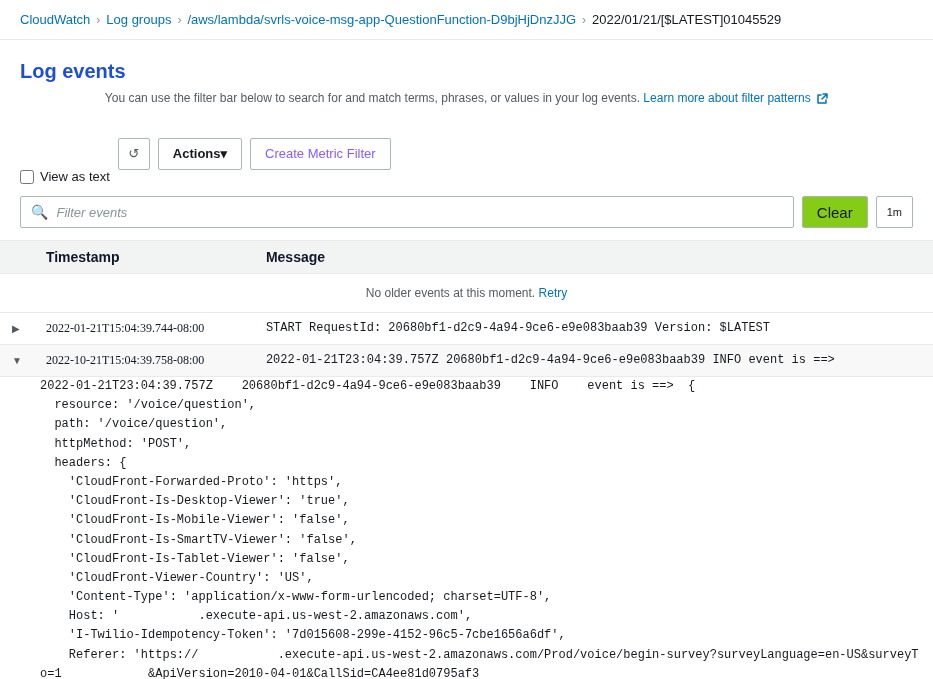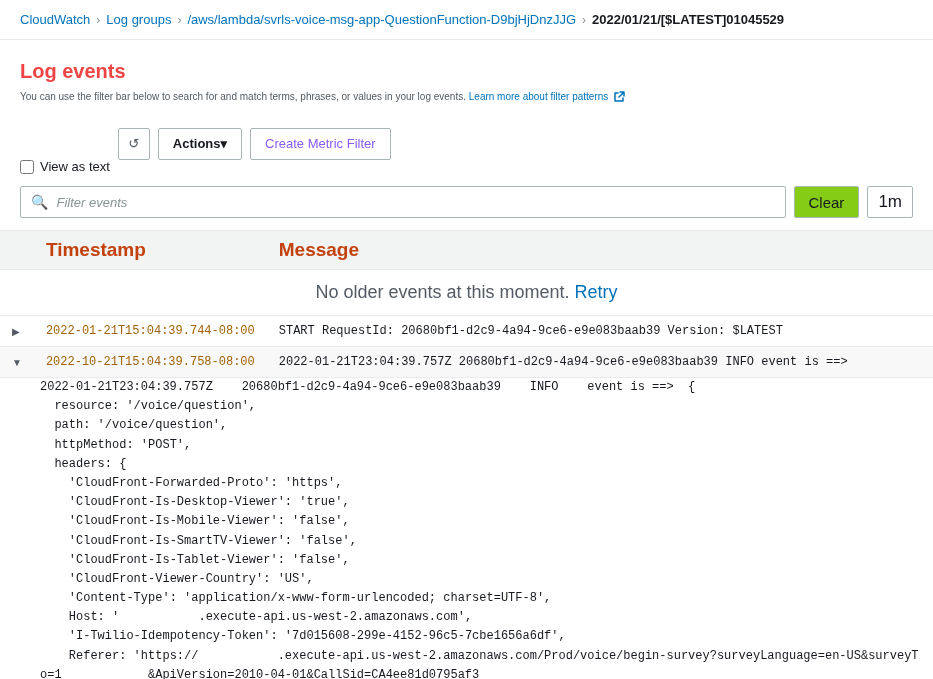--- a/index.html
+++ b/index.html
@@ -32,46 +32,46 @@
       color: #879596;
       font-size: 12px;
     }
     .breadcrumb-current {
       color: #16191f;
       font-size: 13px;
       white-space: nowrap;
       overflow: hidden;
       text-overflow: ellipsis;
       max-width: 200px;
-      font-weight: bold;
     }
 
     
     .main-content {
       background: #fff;
       margin: 0;
       padding: 0;
     }
 
     .page-header {
       padding: 20px 20px 0 20px;
     }
 
     .page-title {
       font-size: 20px;
       font-weight: 700;
-      color: #ef4444;
+      color: #1d4ed8;
       margin-bottom: 6px;
     }
 
     .page-description {
-      font-size: 10px;
+      font-size: 12px;
       color: #545b64;
-      margin-bottom: 9px;
+      margin-bottom: 16px;
       line-height: 1.5;
+      text-align: center;
     }
 
     .page-description a {
       color: #0073bb;
       text-decoration: none;
     }
 
     .external-link-icon {
       display: inline-block;
       width: 12px;
@@ -198,39 +198,39 @@
       height: 32px;
       white-space: nowrap;
       text-align: right;
     }
 
     .time-range-btn {
       padding: 5px 10px;
       background: #fff;
       border: 1px solid #aab7b8;
       border-radius: 2px;
-      font-size: 17px;
+      font-size: 11px;
       color: #16191f;
       cursor: pointer;
       height: 32px;
       white-space: nowrap;
     }
 
     
     .log-table {
       width: 100%;
       border-collapse: collapse;
       border-top: 1px solid #e9eaea;
     }
 
     .log-table th {
       background: #f2f3f3;
-      font-size: 19px;
+      font-size: 14px;
       font-weight: 700;
-      color: #c2410c;
+      color: #0f172a;
       padding: 8px 12px;
       text-align: left;
       border-bottom: 1px solid #e9eaea;
       white-space: nowrap;
     }
 
     .expand-col { width: 32px; }
     .timestamp-col { width: 220px; }
     .message-col { }
 
@@ -238,21 +238,21 @@
       padding: 8px 12px;
       font-size: 12px;
       border-bottom: 1px solid #e9eaea;
       vertical-align: top;
     }
 
     .no-events-row td {
       text-align: center;
       padding: 12px;
       color: #545b64;
-      font-size: 18px;
+      font-size: 12px;
       border-bottom: 1px solid #e9eaea;
     }
 
     .no-events-row a {
       color: #0073bb;
       text-decoration: none;
     }
 
     .expand-icon {
       display: inline-flex;
@@ -276,23 +276,23 @@
       font-family: 'Courier New', Courier, monospace;
       font-size: 12px;
       color: #16191f;
       line-height: 1.6;
       white-space: pre-wrap;
       word-break: break-all;
       background: #fff;
     }
 
     .timestamp-cell {
-      font-family: Liberation Mono, monospace;
-      font-size: 12px;
-      color: #a16207;
+      font-family: Liberation Serif, serif;
+      font-size: 12px;
+      color: #0f172a;
       white-space: nowrap;
     }
 
     .message-cell {
       font-family: 'Courier New', Courier, monospace;
       font-size: 12px;
       color: #16191f;
       white-space: nowrap;
       overflow: hidden;
       text-overflow: ellipsis;

